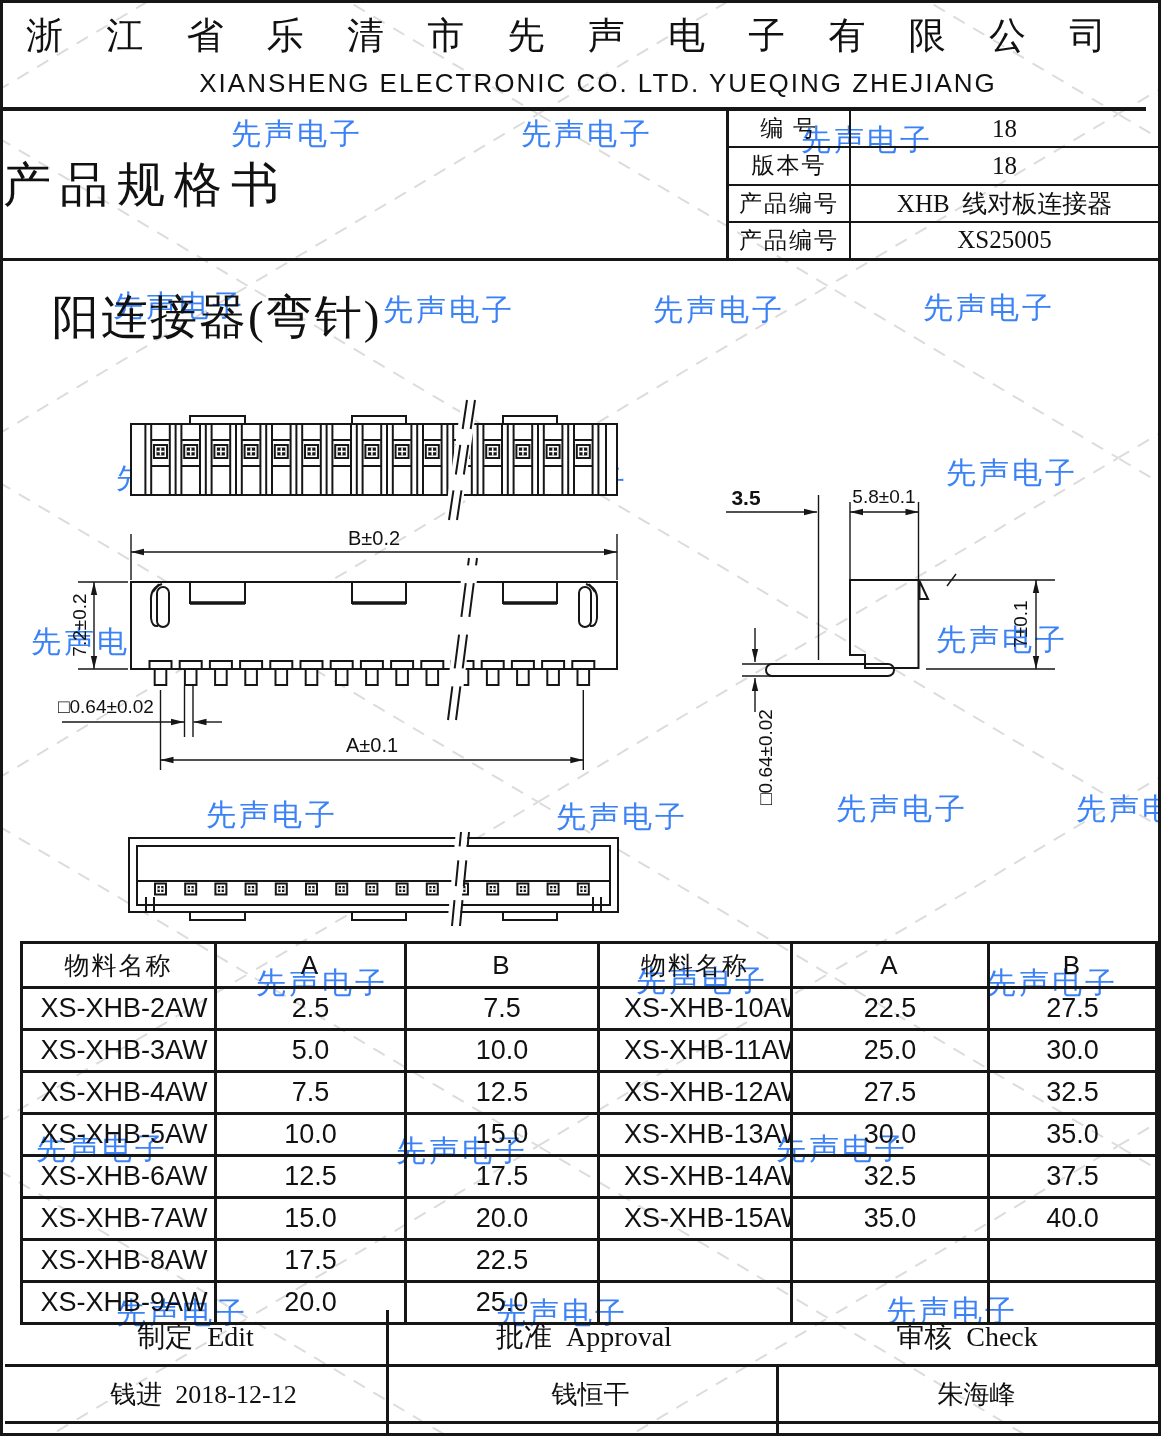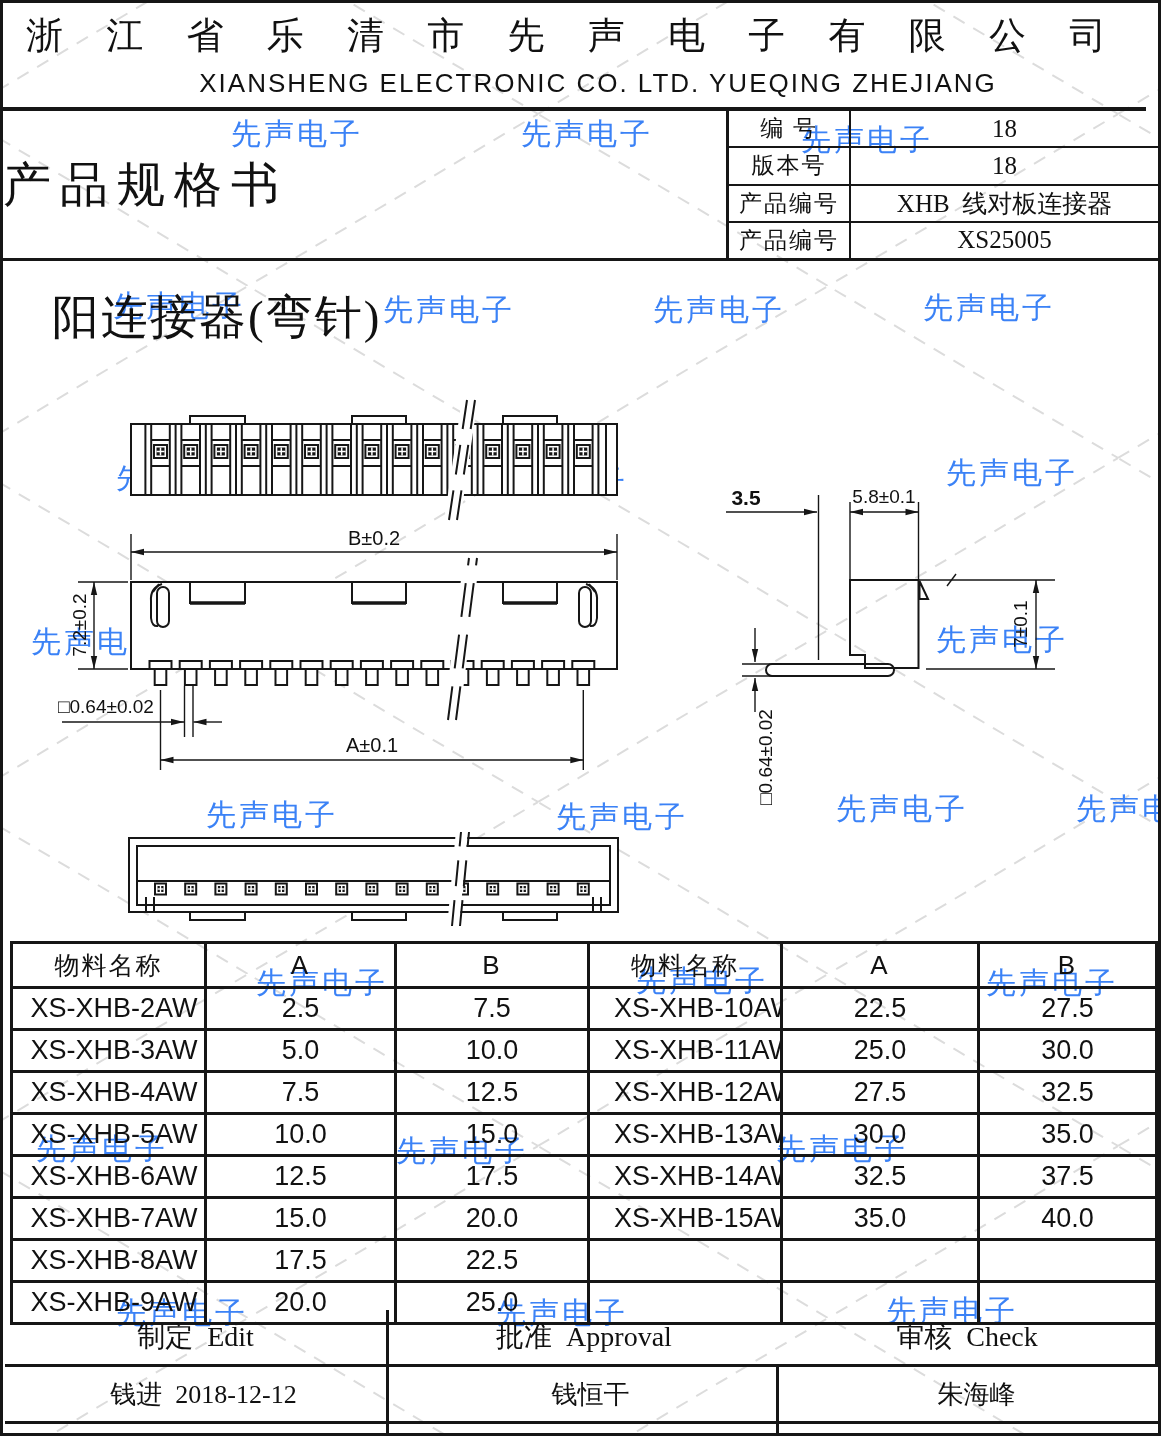--- a/index.html
+++ b/index.html
@@ -31,21 +31,21 @@
   .tb-label{width:120px;border-right:2px solid #161616;display:flex;align-items:center;justify-content:center;
     font-family:"Liberation Serif",serif;font-size:23px;letter-spacing:2px;white-space:nowrap;}
   .tb-value{flex:1;display:flex;align-items:center;justify-content:center;font-size:25px;
     font-family:"Liberation Serif",serif;white-space:pre;}
 
   
   .section-title{position:absolute;left:52px;top:286px;z-index:3;
     font-family:"Liberation Serif",serif;font-size:47px;letter-spacing:2px;white-space:nowrap;}
 
   
-  .sec-table{top:941px;left:10px;right:3px;}
+  .sec-table{top:941px;left:20px;right:3px;}
   table.spec{width:100%;border-collapse:collapse;table-layout:fixed;}
   table.spec th,table.spec td{border:3px solid #161616;overflow:hidden;white-space:nowrap;}
   table.spec th{height:40px;font-weight:normal;font-size:25px;font-family:"Liberation Serif",serif;letter-spacing:2px;}
   table.spec th.lat{font-family:"Liberation Sans",sans-serif;font-size:26px;}
   table.spec td{height:37px;font-size:27px;text-align:center;}
   td.c-name{text-align:left;padding-left:12px;}
   td.c-name2{text-align:left;padding-left:24px;}
 
   
   .sec-footer{top:1310px;left:5px;right:3px;height:123px;display:grid;

